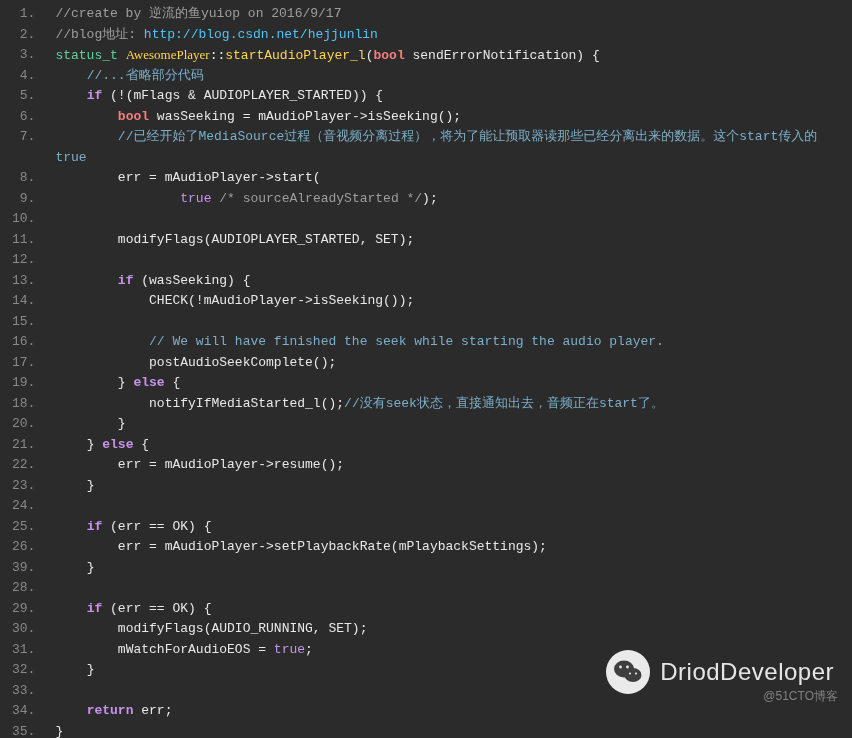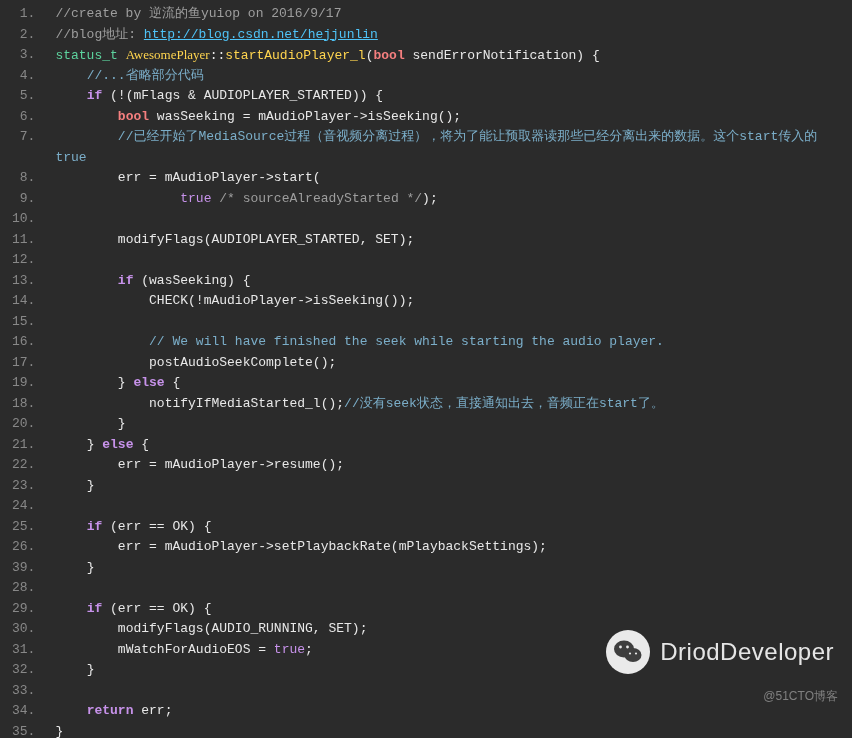--- a/index.html
+++ b/index.html
@@ -38,34 +38,34 @@
   font-size: 13px;
 }
 .code-line {
   height: 20.5px;
   white-space: pre-wrap;
 }
 .line7 {
   height: 41px;
 }
 .c-comment { color: #9E9E9E; }
-.c-comment-url { color: #4FC3F7; text-decoration: underline; }
+.c-comment-url { color: #4FC3F7; }
 .c-type { color: #5DD39E; }
 .c-class { color: #FFD54F; font-family: Liberation Serif, serif; }
 .c-fn { color: #FFD54F; }
 .c-keyword { color: #C792EA; font-weight: bold; }
 .c-op { color: #E8E8E8; }
 .c-chinese-comment { color: #7BAEC9; margin-top: 38px; }
 .c-bool { color: #F57F7F; font-weight: bold; }
 .c-boolean { color: #C792EA; }
 
 .watermark {
   position: absolute;
   right: 18px;
-  bottom: 64px;
+  bottom: 44px;
   display: flex;
   align-items: center;
   gap: 10px;
   opacity: 0.95;
 }
 .watermark-icon {
   width: 44px;
   height: 44px;
   border-radius: 50%;
   background: #F5F5F5;

